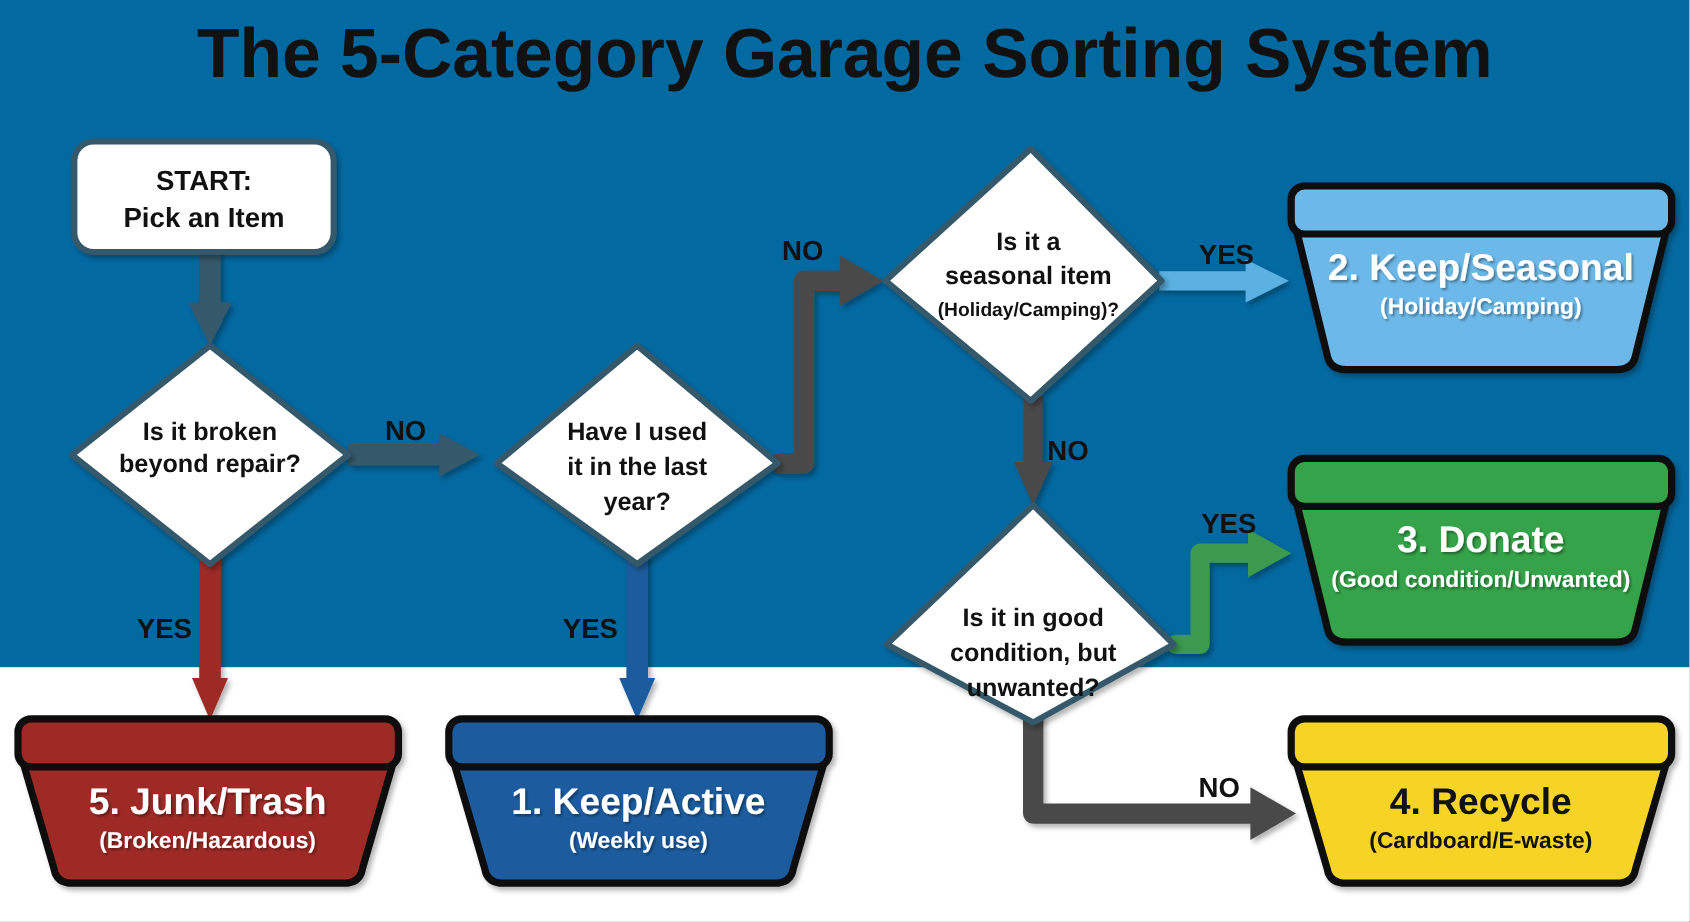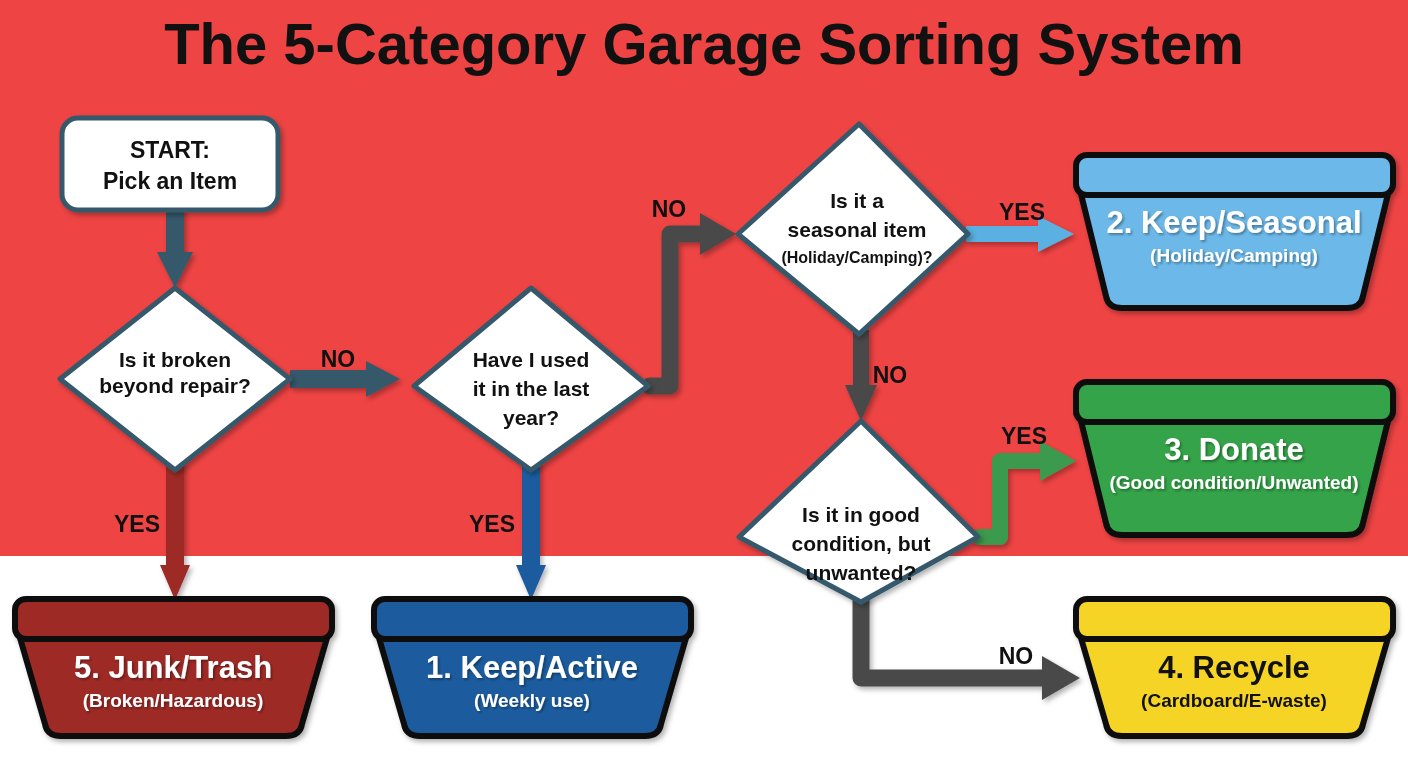--- a/index.html
+++ b/index.html
@@ -1,18 +1,18 @@
 <!DOCTYPE html>
 <html><head>
 <meta charset="utf-8">
 <style>
   html,body{margin:0;padding:0;background:#ffffff;}
   body{width:1408px;height:768px;overflow:hidden;
        font-family:"Liberation Sans",sans-serif;}
-  #stage{position:relative;width:1408px;height:556px;background:#ef4444;}
+  #stage{position:relative;width:1408px;height:556px;background:#0369a1;}
   svg#flow{position:absolute;inset:0;width:1408px;height:768px;display:block;}
   .ttl{font-family:"Liberation Sans",sans-serif;font-weight:bold;font-size:58px;fill:#111111;}
   .qtext{font-family:"Liberation Sans",sans-serif;font-weight:bold;font-size:21px;fill:#111111;}
   .qsub{font-family:"Liberation Sans",sans-serif;font-weight:bold;font-size:16px;fill:#111111;}
   .starttext{font-family:"Liberation Sans",sans-serif;font-weight:bold;font-size:23px;fill:#111111;}
   .edgelabel{font-family:"Liberation Sans",sans-serif;font-weight:bold;font-size:23px;fill:#111111;}
   .bintitle{font-family:"Liberation Sans",sans-serif;font-weight:bold;font-size:31px;}
   .binsub{font-family:"Liberation Sans",sans-serif;font-weight:bold;font-size:19px;}
   .dshape{fill:#ffffff;stroke:#34596b;stroke-width:5;stroke-linejoin:round;}
   .binstroke{stroke:#0c0c0c;stroke-width:6;stroke-linejoin:round;}

